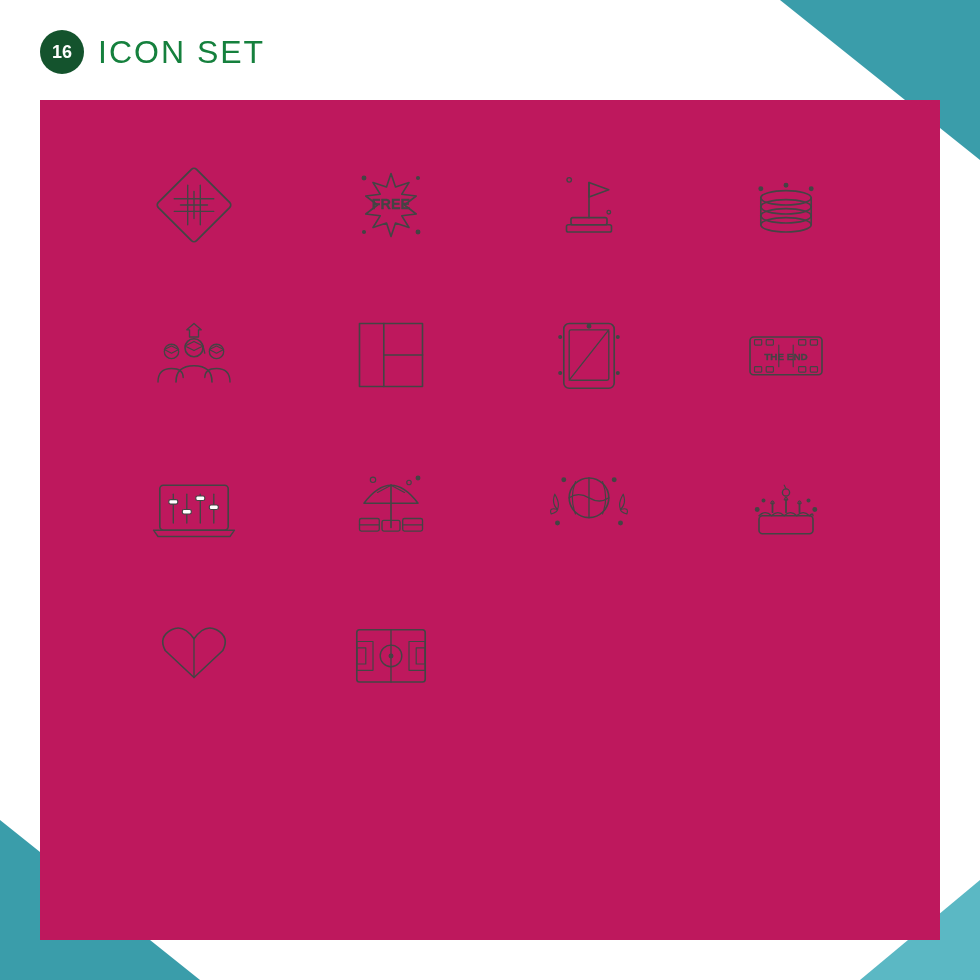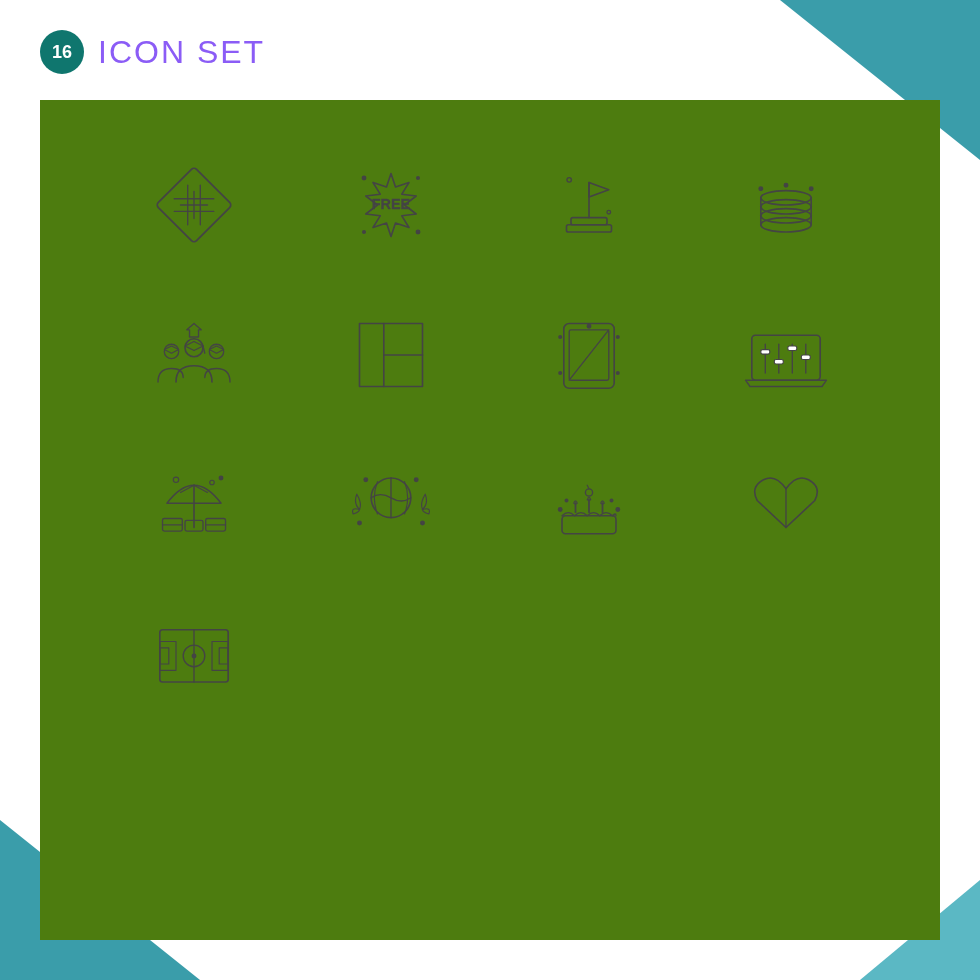--- a/index.html
+++ b/index.html
@@ -42,39 +42,39 @@
     .header {
       position: absolute;
       top: 30px; left: 40px;
       display: flex;
       align-items: center;
       gap: 14px;
       z-index: 10;
     }
     .badge {
       width: 44px; height: 44px;
-      background: #0f766e;
+      background: #14532d;
       border-radius: 50%;
       display: flex; align-items: center; justify-content: center;
       color: #fff;
       font-size: 18px;
       font-weight: bold;
     }
     .header-title {
       font-size: 32px;
       font-weight: 300;
-      color: #8b5cf6;
+      color: #15803d;
       letter-spacing: 2px;
     }
 
     
     .content {
       position: absolute;
       top: 100px; left: 40px; right: 40px; bottom: 40px;
-      background: #4d7c0f;
+      background: #be185d;
       z-index: 5;
       display: flex;
       flex-direction: column;
       gap: 0px;
       padding: 40px 60px;
     }
 
     .icon-grid {
       display: grid;
       grid-template-columns: repeat(4, 1fr);
@@ -220,20 +220,41 @@
 
         <circle cx="50" cy="18" r="2" fill="#444"></circle>
 
         <circle cx="18" cy="30" r="1.5" fill="#444"></circle>
         <circle cx="18" cy="70" r="1.5" fill="#444"></circle>
         <circle cx="82" cy="30" r="1.5" fill="#444"></circle>
         <circle cx="82" cy="70" r="1.5" fill="#444"></circle>
       </svg>
     </div>
 
+    <div class="icon-cell">
+      <svg viewBox="0 0 100 100">
+
+        <rect x="10" y="30" width="80" height="42" rx="4" stroke="#444" stroke-width="1.8" fill="none"></rect>
+
+        <rect x="15" y="33" width="8" height="6" rx="1" stroke="#444" stroke-width="1.3" fill="none"></rect>
+        <rect x="28" y="33" width="8" height="6" rx="1" stroke="#444" stroke-width="1.3" fill="none"></rect>
+        <rect x="64" y="33" width="8" height="6" rx="1" stroke="#444" stroke-width="1.3" fill="none"></rect>
+        <rect x="77" y="33" width="8" height="6" rx="1" stroke="#444" stroke-width="1.3" fill="none"></rect>
+
+        <rect x="15" y="63" width="8" height="6" rx="1" stroke="#444" stroke-width="1.3" fill="none"></rect>
+        <rect x="28" y="63" width="8" height="6" rx="1" stroke="#444" stroke-width="1.3" fill="none"></rect>
+        <rect x="64" y="63" width="8" height="6" rx="1" stroke="#444" stroke-width="1.3" fill="none"></rect>
+        <rect x="77" y="63" width="8" height="6" rx="1" stroke="#444" stroke-width="1.3" fill="none"></rect>
+
+        <text x="50" y="55" text-anchor="middle" font-size="11" font-weight="bold" stroke="#444" fill="#444" stroke-width="0.3">THE END</text>
+
+        <line x1="42" y1="39" x2="42" y2="63" stroke="#444" stroke-width="1.3"></line>
+        <line x1="58" y1="39" x2="58" y2="63" stroke="#444" stroke-width="1.3"></line>
+      </svg>
+    </div>
 
     <div class="icon-cell">
       <svg viewBox="0 0 100 100">
 
         <rect x="12" y="28" width="76" height="50" rx="4" stroke="#444" stroke-width="1.8" fill="none"></rect>
         <path d="M5 78 L95 78 L90 85 L10 85 Z" stroke="#444" stroke-width="1.5" fill="none"></path>
 
         <line x1="27" y1="38" x2="27" y2="70" stroke="#444" stroke-width="1.5"></line>
         <rect x="22" y="44" width="10" height="5" rx="2" stroke="#444" stroke-width="1.3" fill="white"></rect>
         <line x1="42" y1="38" x2="42" y2="70" stroke="#444" stroke-width="1.5"></line>

